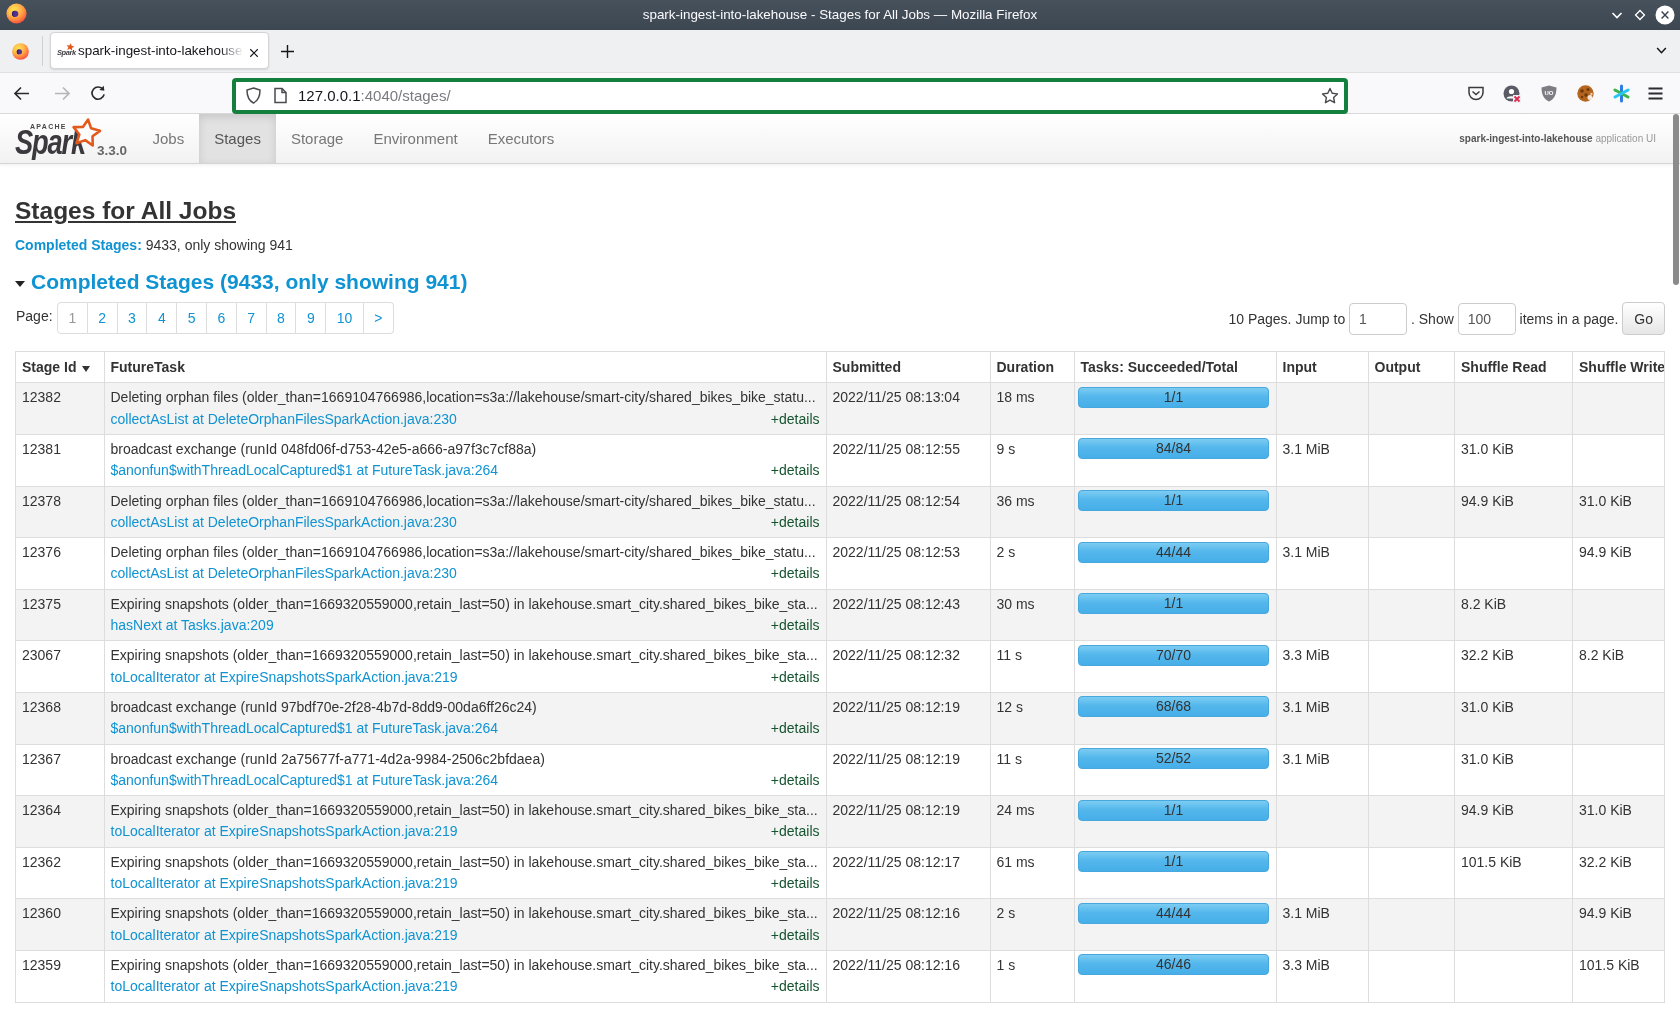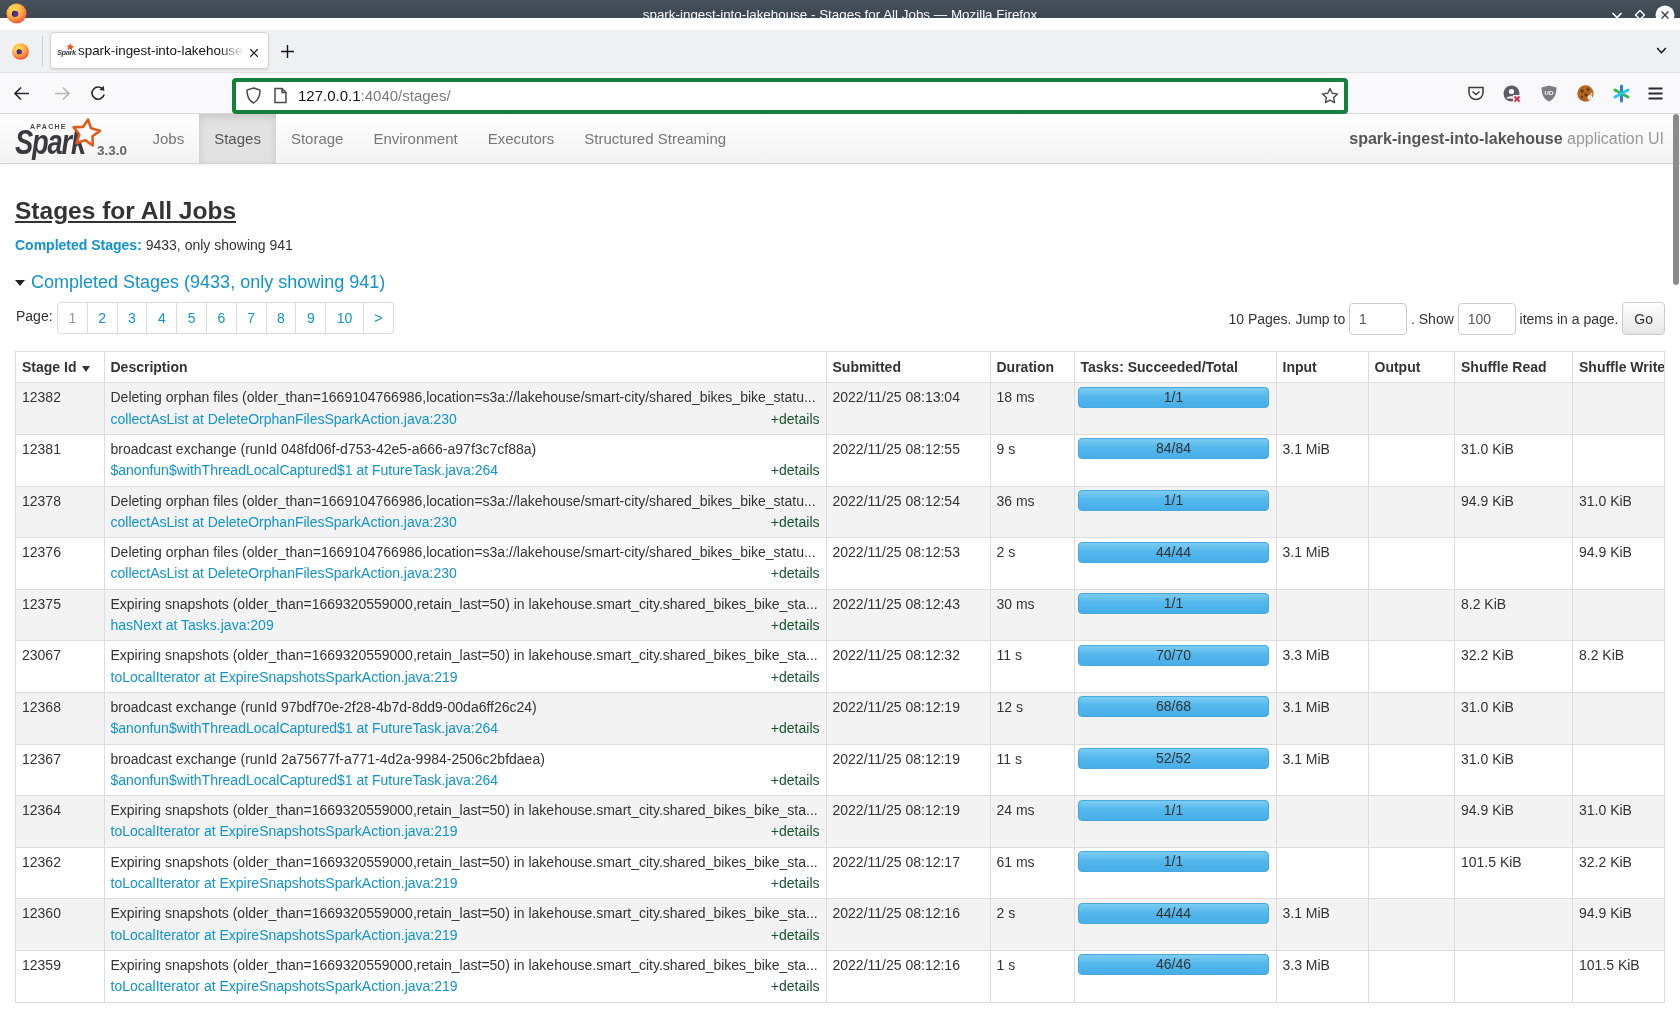--- a/index.html
+++ b/index.html
@@ -1,20 +1,20 @@
 <!DOCTYPE html>
 <html><head>
 <meta charset="utf-8">
 <style>
 * { margin:0; padding:0; box-sizing:content-box; }
 html,body { width:1680px; height:1012px; overflow:hidden; }
 body { font-family:"Liberation Sans", sans-serif; background:#fff; position:relative; }
 
 
-.titlebar { position:absolute; left:0; top:0; width:1680px; height:18px;
+.titlebar { position:absolute; left:0; top:0; width:1680px; height:30px;
   background:linear-gradient(#47515c,#3d4751); }
 .titlebar .title { position:absolute; top:0; left:0; right:0; height:30px;
   line-height:30px; text-align:center; color:#fbfbfe; font-size:13.4px; }
 .fxlogo { position:absolute; }
 .winbtns { position:absolute; right:5px; top:0; height:30px; display:flex; align-items:center; }
 
 .tabbar { position:absolute; left:0; top:30px; width:1680px; height:42px; background:#eff0f1; }
 .tabfx { position:absolute; left:11px; top:12px; }
 .tabsep { position:absolute; left:42px; top:6px; width:1px; height:30px; background:#cfd0d1; }
 .tab { position:absolute; left:50px; top:2px; width:217px; height:35px; background:#fff;
@@ -38,29 +38,29 @@
 .page { position:absolute; left:0; top:114px; width:1680px; height:898px; background:#fff; overflow:hidden; }
 
 .navbar { position:relative; width:100%; height:49px;
   background:linear-gradient(#ffffff,#f2f2f2); border-bottom:1px solid #d4d4d4;
   box-shadow:0 1px 4px rgba(0,0,0,.065); }
 .brand { position:absolute; left:15px; top:4px; }
 .vlabel { position:absolute; left:97px; top:29px; font-size:13.5px; font-weight:bold; color:#666; }
 .nav { position:absolute; left:137.5px; top:0; height:49px; display:flex; }
 .nav a { display:block; padding:0 15px; line-height:49px; font-size:15px; color:#777; text-decoration:none; }
 .nav a.active { background:#e2e2e2; color:#555; box-shadow:inset 0 3px 8px rgba(0,0,0,.125); }
-.appname { position:absolute; right:16px; top:0; line-height:49px; font-size:16px; color:#999; }
+.appname { position:absolute; right:24px; top:0; line-height:49px; font-size:10px; color:#999; }
 .appname b { color:#555; }
 
 .container { position:relative; padding:0 15px; font-size:14px; color:#333; }
 h3 { font-size:24.5px; font-weight:bold; color:#333; line-height:30px; margin:32px 0 0 0;text-decoration:underline; }
 .statlist { margin:9px 0 0 0; list-style:none; }
 .statlist li { line-height:20.5px; }
 .statlist a { color:#0f93d2; font-weight:bold; text-decoration:none; }
-h4.collapse { font-size:18px; font-weight:normal; color:#0f93d2; line-height:22px; margin:15.8px 0 0 0; }
+h4.collapse { font-size:21px; font-weight:bold; color:#0f93d2; line-height:22px; margin:15.8px 0 0 0; }
 h4.collapse .arrow { display:inline-block; width:0; height:0; border-left:5.5px solid transparent;
   border-right:5.5px solid transparent; border-top:6.5px solid #222; margin-right:6px; vertical-align:2px; }
 
 .pagerow { position:relative; height:32px; margin-top:9.1px; margin-bottom:17px; }
 .pagelabel { position:absolute; left:1px; top:6px; font-size:14px; color:#333; }
 .pagination { position:absolute; left:42px; top:0; display:flex; }
 .pagination span { display:block; border:1px solid #ddd; border-left:none; background:#fff;
   line-height:20px; padding:5px 10.5px; font-size:14px; color:#0f93d2; }
 .pagination span:first-child { border-left:1px solid #ddd; border-radius:4px 0 0 4px; }
 .pagination span:last-child { border-radius:0 4px 4px 0; }
@@ -216,21 +216,20 @@
       <text x="15" y="10.5" font-size="7" font-weight="bold" fill="#48464a" font-family="Liberation Sans" letter-spacing="1.3">APACHE</text>
       <path d="M71.5 1.5 l4.1 8.1 9.2 1.4 -6.6 6.4 1.5 9.1 -8.2 -4.3 -8.2 4.3 1.6 -9.1 -6.7 -6.4 9.2 -1.4 z" fill="#fcfcfc" stroke="#e25a1c" stroke-width="2.6" stroke-linejoin="round" transform="rotate(8 71.5 13)"></path>
     </svg>
     <div class="vlabel">3.3.0</div>
     <div class="nav">
       <a>Jobs</a>
         <a class="active">Stages</a>
         <a>Storage</a>
         <a>Environment</a>
         <a>Executors</a>
-        <a>Structured Streaming</a>
     </div>
     <div class="appname"><b>spark-ingest-into-lakehouse</b> application UI</div>
   </div>
 
   <div class="container">
     <h3>Stages for All Jobs</h3>
     <ul class="statlist">
       <li><a>Completed Stages:</a> 9433, only showing 941</li>
     </ul>
     <h4 class="collapse"><span class="arrow"></span>Completed Stages (9433, only showing 941)</h4>
@@ -259,21 +258,21 @@
           <col style="width:84px">
           <col style="width:202px">
           <col style="width:92px">
           <col style="width:86.5px">
           <col style="width:118px">
           <col style="width:92px">
       </colgroup>
       <tbody id="tbody">
       <tr>
         <th>Stage Id <span class="sortarr"></span></th>
-            <th>Description</th>
+            <th>FutureTask</th>
             <th>Submitted</th>
             <th>Duration</th>
             <th>Tasks: Succeeded/Total</th>
             <th>Input</th>
             <th>Output</th>
             <th>Shuffle Read</th>
             <th>Shuffle Write</th>
       </tr>
       <tr class="odd">
         <td>12382</td>

